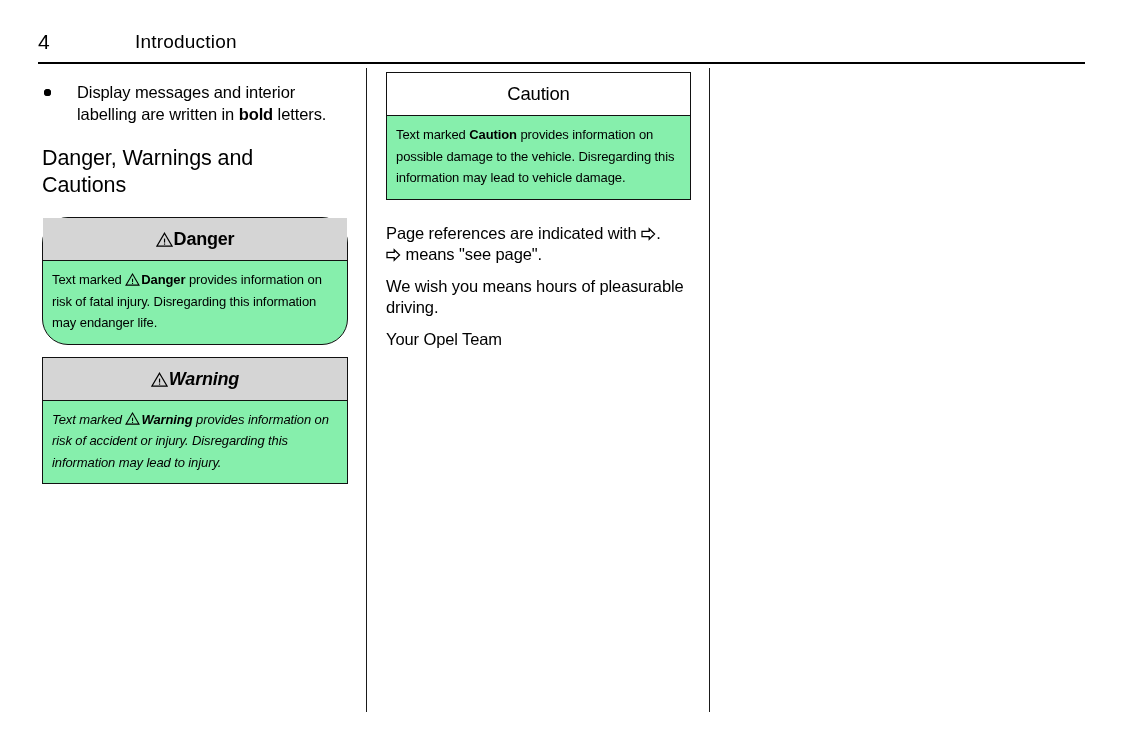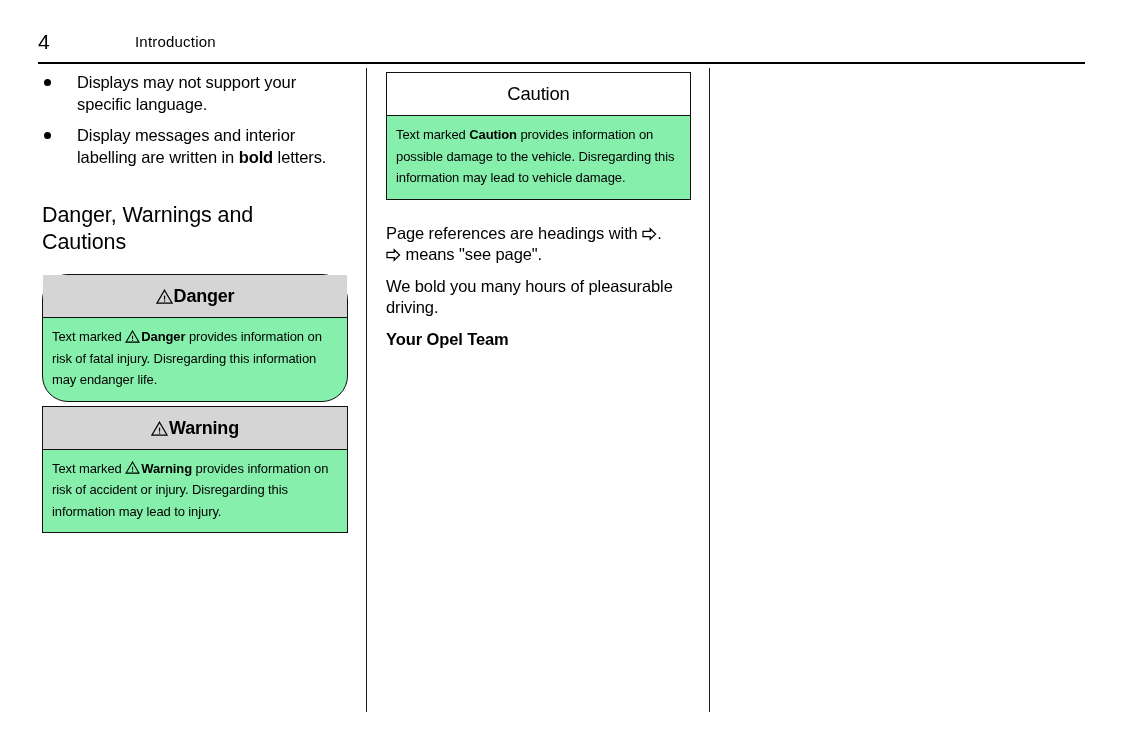--- a/index.html
+++ b/index.html
@@ -30,21 +30,21 @@
     top: 0;
     font-size: 21px;
     line-height: 28px;
     font-weight: 400;
     letter-spacing: 0.2px;
   }
   #page-title {
     position: absolute;
     left: 97px;
     top: 0;
-    font-size: 15px;
+    font-size: 19px;
     line-height: 28px;
     font-weight: 400;
     letter-spacing: 0.2px;
   }
   #header-rule {
     position: absolute;
     left: 38px;
     top: 62px;
     width: 1047px;
     height: 0;
@@ -98,21 +98,21 @@
 
   
   .section-heading {
     font-size: 21.5px;
     line-height: 27px;
     font-weight: 400;
     letter-spacing: -0.1px;
     margin: 0;
   }
   #heading-danger-warnings {
-    margin-top: 34px;
+    margin-top: 20px;
     width: 290px;
   }
   #heading-symbols {
     margin-top: 0;
     margin-bottom: 6px;
   }
 
   
   .callout {
     border: 1.6px solid #111111;
@@ -162,45 +162,44 @@
   .arrow svg { display: block; width: 15px; height: 14px; }
 
   
   .para {
     font-size: 16.5px;
     line-height: 21.5px;
     letter-spacing: -0.1px;
     margin: 0 0 10px 0;
   }
   .para:last-child { margin-bottom: 0; }
-  .para.bold { font-weight: 700; }
+  .para.bold { font-weight: 400; }
 
   #box-danger  { margin-top: 18px; border-radius: 26px; }
-  #box-warning { margin-top: 4px; }
+  #box-warning { margin-top: 12px; font-style: italic; }
   #box-caution { margin-top: 0; }
   #symbols-block { margin-top: 23px; }
 </style>
 </head>
 <body>
 
 <div id="page-header">
   <span id="page-number">4</span>
   <span id="page-title">Introduction</span>
 </div>
 <div id="header-rule"></div>
 
 <div id="divider-1" class="col-divider"></div>
 <div id="divider-2" class="col-divider"></div>
 
 <div id="column-left" class="column">
 
   <ul class="bullet-list">
     <li class="bullet-item">
       <span class="bullet-dot"></span>
-      <span>Displays may not support your specific language.</span>
     </li>
     <li class="bullet-item">
       <span class="bullet-dot"></span>
       <span>Display messages and interior labelling are written in </span><b>bold</b><span> letters.</span>
     </li>
   </ul>
 
   <h2 id="heading-danger-warnings" class="section-heading">Danger, Warnings and Cautions</h2>
 
   <div id="box-danger" class="callout">
@@ -254,31 +253,31 @@
       <span>Caution</span>
     </div>
     <div class="callout-body">
       <span>Text marked </span><b>Caution</b><span> provides information on possible damage to the vehicle. Disregarding this information may lead to vehicle damage.</span>
     </div>
   </div>
 
   <div id="symbols-block">
 
     <p class="para">
-      <span>Page references are headings with </span><span class="arrow">
+      <span>Page references are indicated with </span><span class="arrow">
         <svg viewBox="0 0 15 14" aria-hidden="true">
           <path d="M1 4.3 L8.2 4.3 L8.2 1.7 L13.6 7.0 L8.2 12.3 L8.2 9.7 L1 9.7 Z" fill="none" stroke="#000" stroke-width="1.25" stroke-linejoin="miter"></path>
         </svg>
       </span><span>.</span><br>
       <span class="arrow">
         <svg viewBox="0 0 15 14" aria-hidden="true">
           <path d="M1 4.3 L8.2 4.3 L8.2 1.7 L13.6 7.0 L8.2 12.3 L8.2 9.7 L1 9.7 Z" fill="none" stroke="#000" stroke-width="1.25" stroke-linejoin="miter"></path>
         </svg>
       </span><span> means "see page".</span>
     </p>
 
 
-    <p class="para">We bold you many hours of pleasurable driving.</p>
+    <p class="para">We wish you means hours of pleasurable driving.</p>
 
     <p class="para bold">Your Opel Team</p>
   </div>
 
 </div>
 
 </body></html>

